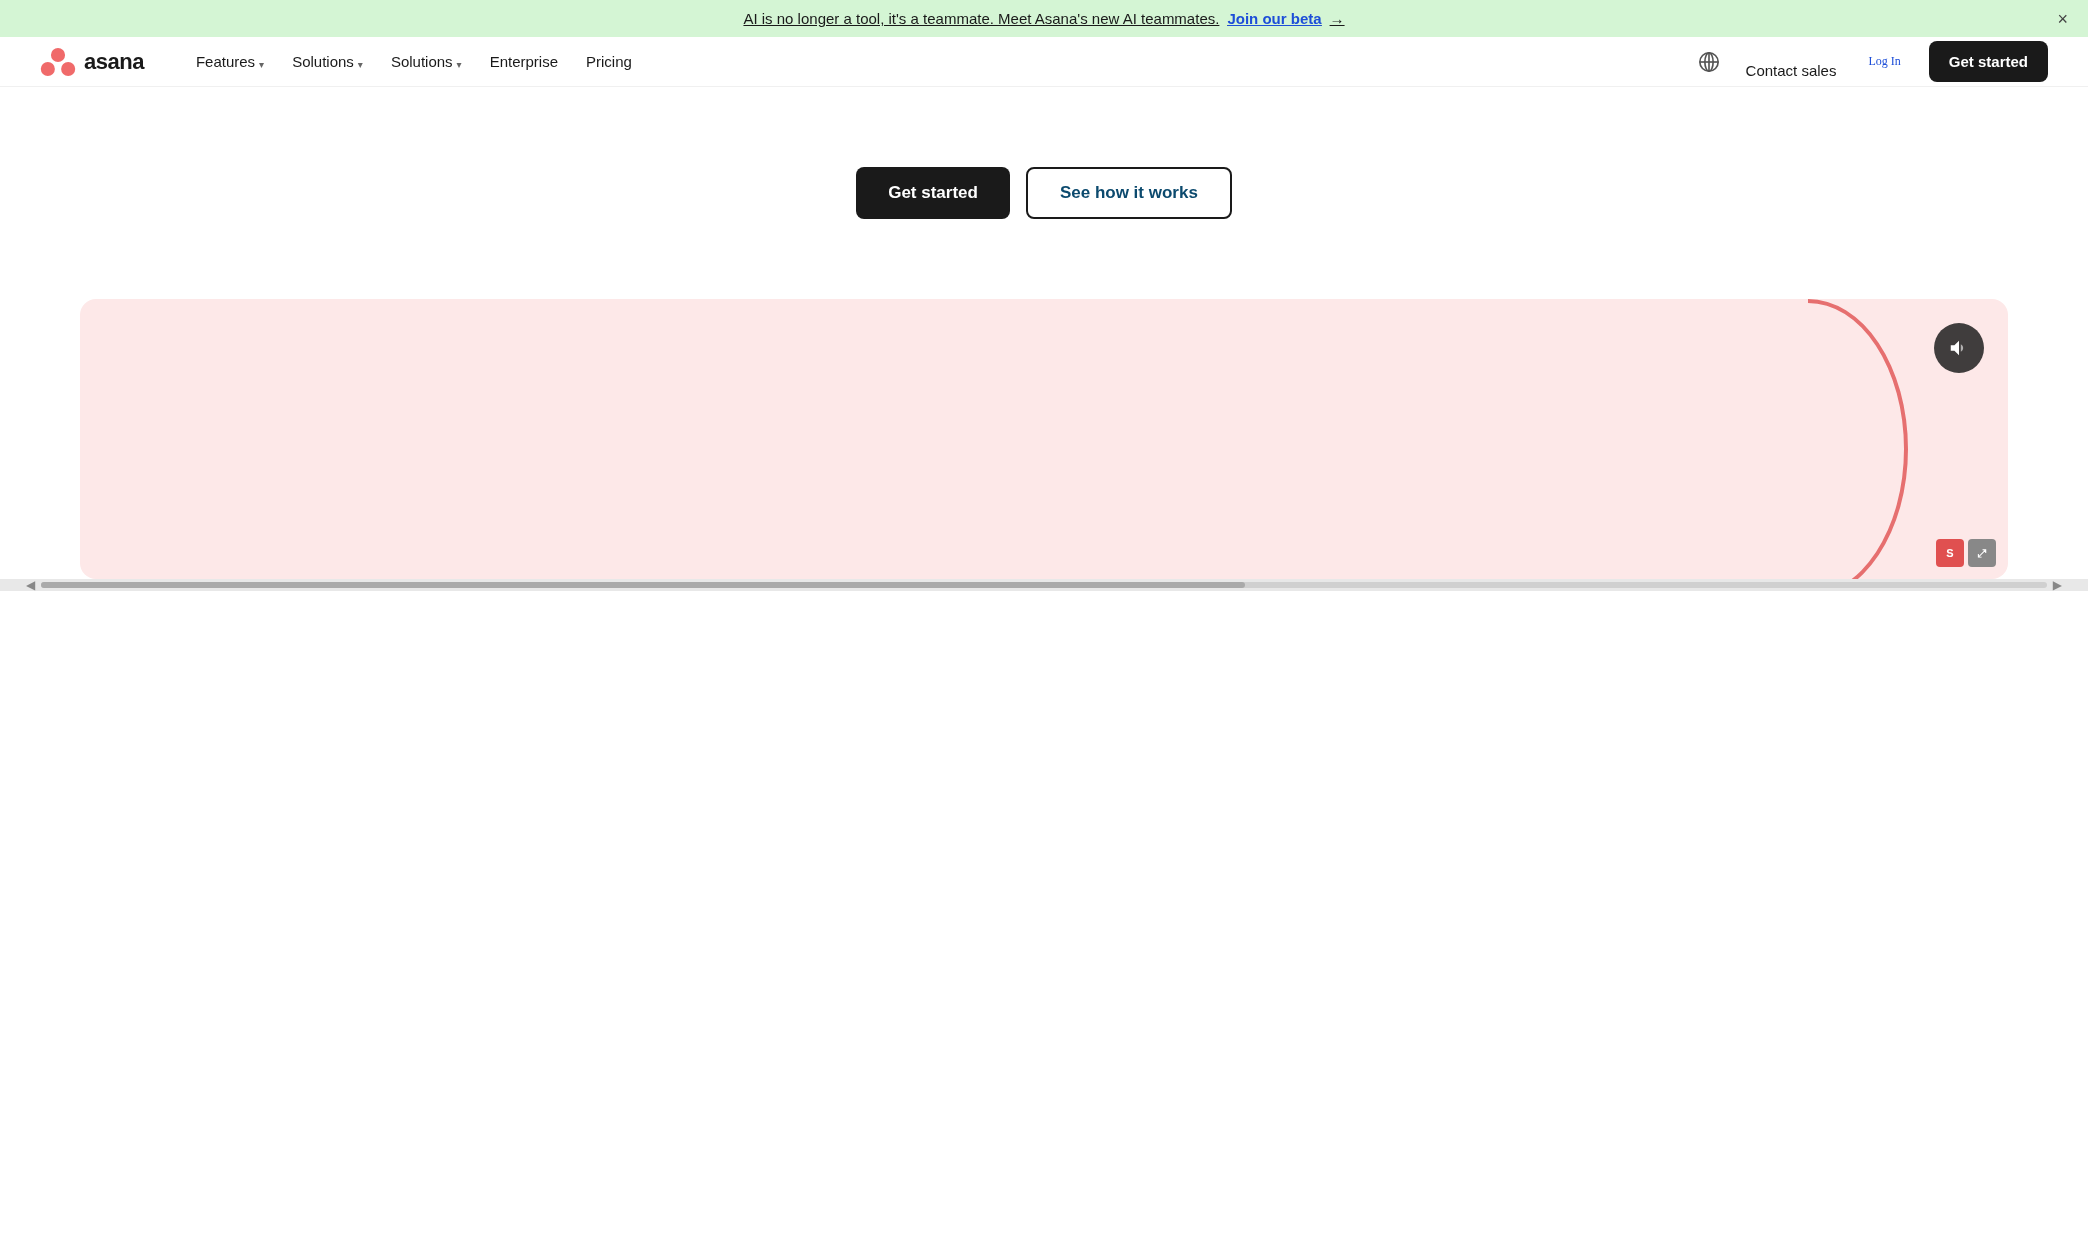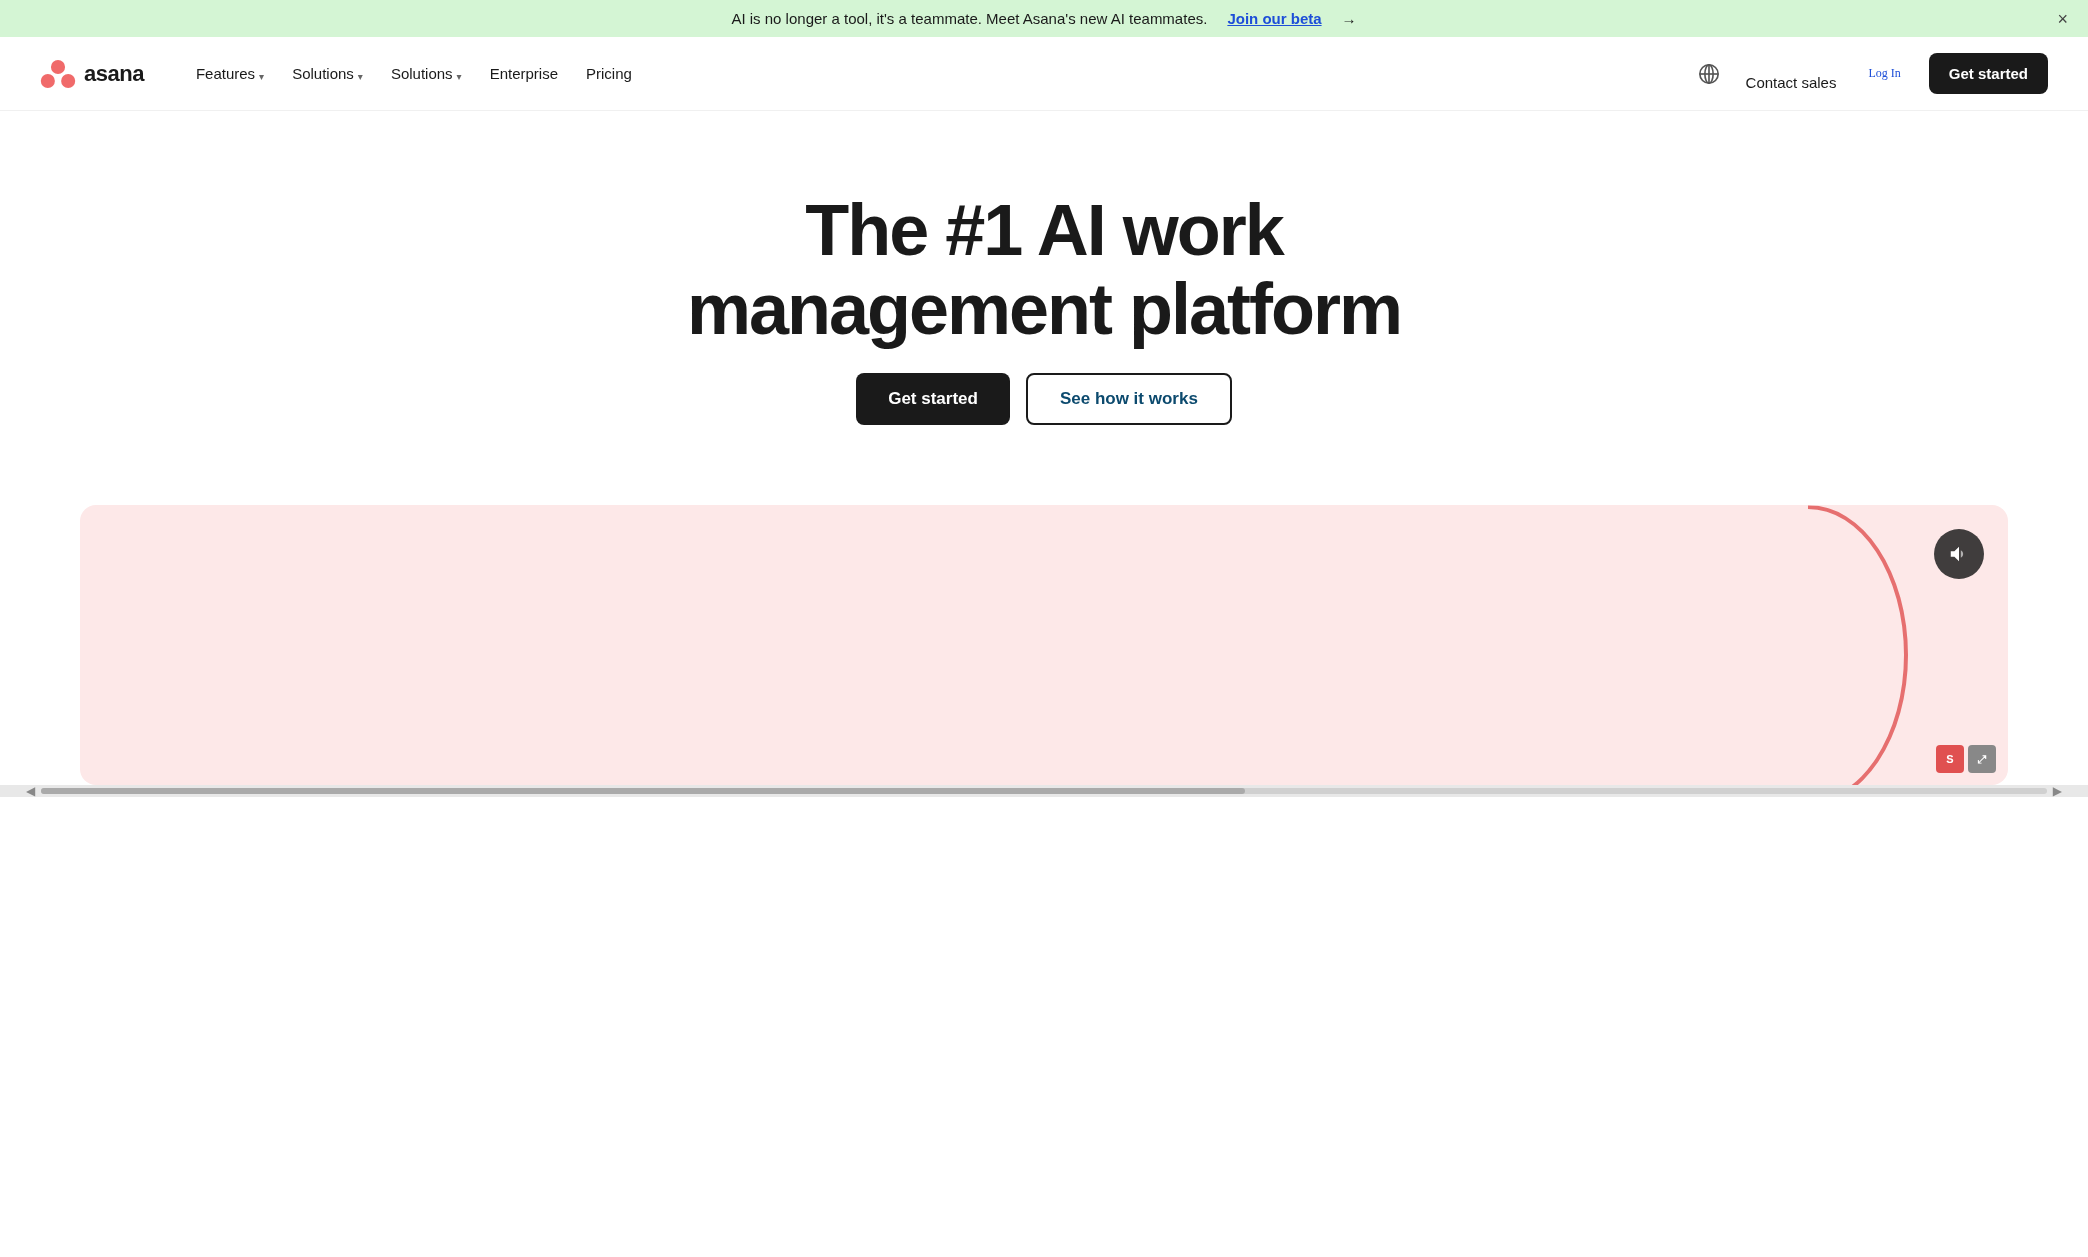--- a/index.html
+++ b/index.html
@@ -13,21 +13,22 @@
     .banner {
       background: #d4f5d4;
       text-align: center;
       padding: 10px 20px;
       font-size: 15px;
       color: #1a1a1a;
       position: relative;
       display: flex;
       align-items: flex-start;
       justify-content: center;
-      gap: 20px;
+      gap: 8px;
+      text-decoration: underline;
     }
     .banner a {
       color: #1d4ed8;
       font-weight: 600;
       text-decoration: underline;
       cursor: pointer;
     }
     .banner-close {
       position: absolute;
       right: 20px;
@@ -38,21 +39,21 @@
       color: #444;
       background: none;
       border: none;
     }
 
     
     nav {
       display: flex;
       align-items: center;
       padding: 0 40px;
-      height: 74px;
+      height: 50px;
       border-bottom: 1px solid #f0f0f0;
       background: #fff;
     }
     .logo {
       display: flex;
       align-items: center;
       gap: 8px;
       margin-right: 40px;
       text-decoration: none;
     }
@@ -320,24 +321,20 @@
         <line x1="12" y1="2" x2="12" y2="22"></line>
       </svg>
     </button>
     <span class="contact-sales">Contact sales</span>
     <span class="login-btn">Log In</span>
     <button class="get-started-nav">Get started</button>
   </div>
 </nav>
 
 <section class="hero">
-  <h1>
-    <span>The #1 AI work</span><br>
-    <span>management platform</span>
-  </h1>
   <div class="hero-buttons">
     <button class="btn-primary">Get started</button>
     <button class="btn-secondary">See how it works</button>
   </div>
 </section>
 
 <div class="video-area">
   <button class="volume-btn">
     <svg width="22" height="22" viewBox="0 0 24 24" fill="white">
       <path d="M3 9v6h4l5 5V4L7 9H3z"></path>

